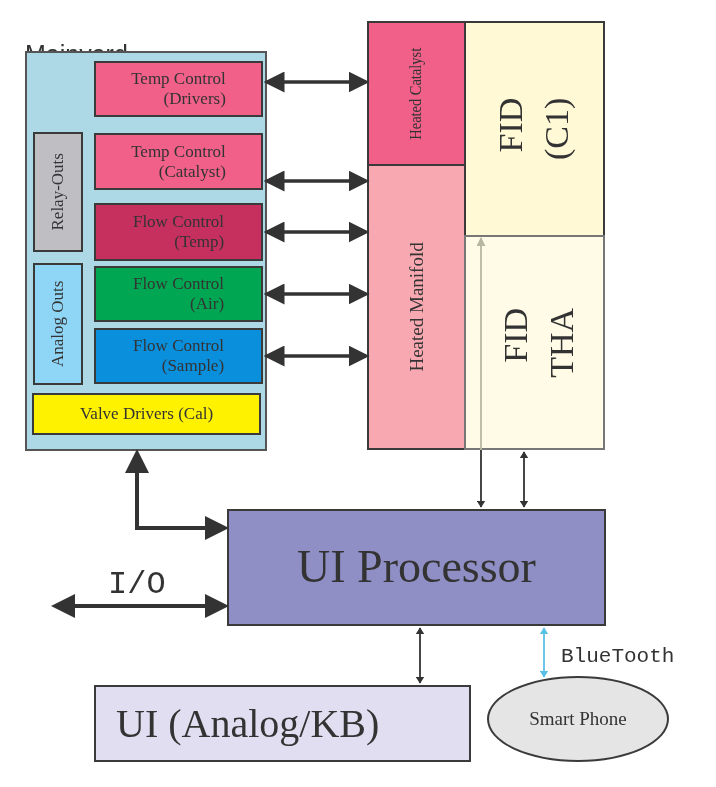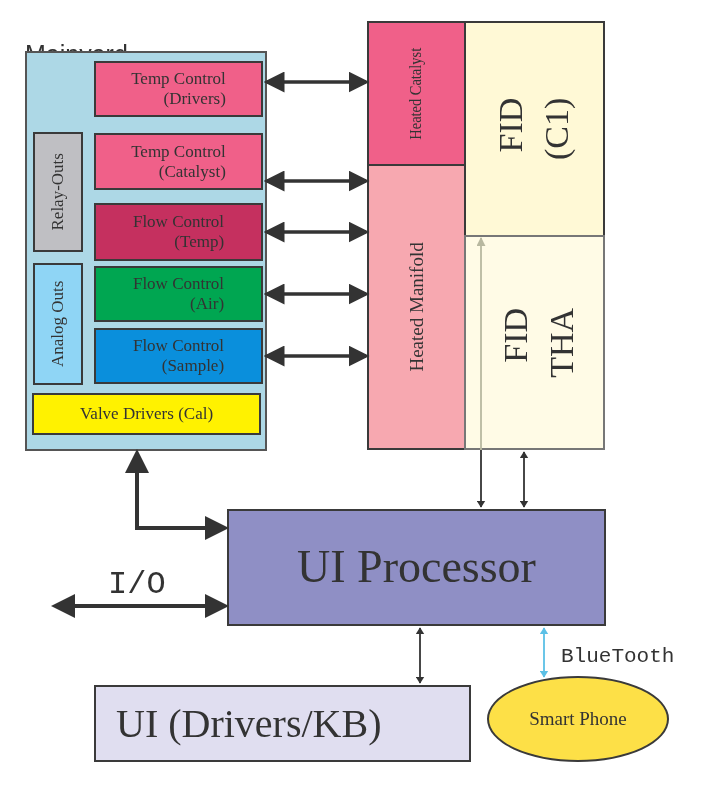--- a/index.html
+++ b/index.html
@@ -78,26 +78,26 @@
   </div>
 </div>
 
 <div class="abs box" style="left:227px; top:509px; width:379px; height:117px; background:#8f8fc5; font-size:46px;">
   <div>UI Processor</div>
 </div>
 
 <div class="abs" style="left:108px; top:566px; font-size:32px;font-family:Liberation Mono, monospace;">I/O</div>
 
 <div class="abs box" style="left:94px; top:685px; width:377px; height:77px; background:#e0def0; font-size:40px; justify-content:flex-start; padding-left:20px;">
-  <div>UI (Drivers/KB)</div>
+  <div>UI (Analog/KB)</div>
 </div>
 
 <div class="abs" style="left:561px; top:645px; font-size:21px;font-family:Liberation Mono, monospace;">BlueTooth</div>
 
-<div class="abs box" style="left:487px; top:676px; width:182px; height:86px; border-radius:50%; background:#fde047; font-size:19px;">
+<div class="abs box" style="left:487px; top:676px; width:182px; height:86px; border-radius:50%; background:#e5e5e5; font-size:19px;">
   <div>
       <div>Smart Phone</div>
     </div>
 </div>
 
 <svg id="wires" width="716" height="787">
   <defs>
     <marker id="ah" markerWidth="6" markerHeight="6" refX="5" refY="3" orient="auto-start-reverse" markerUnits="strokeWidth">
       <path d="M0,0 L6,3 L0,6 z" fill="#333333"></path>
     </marker>

